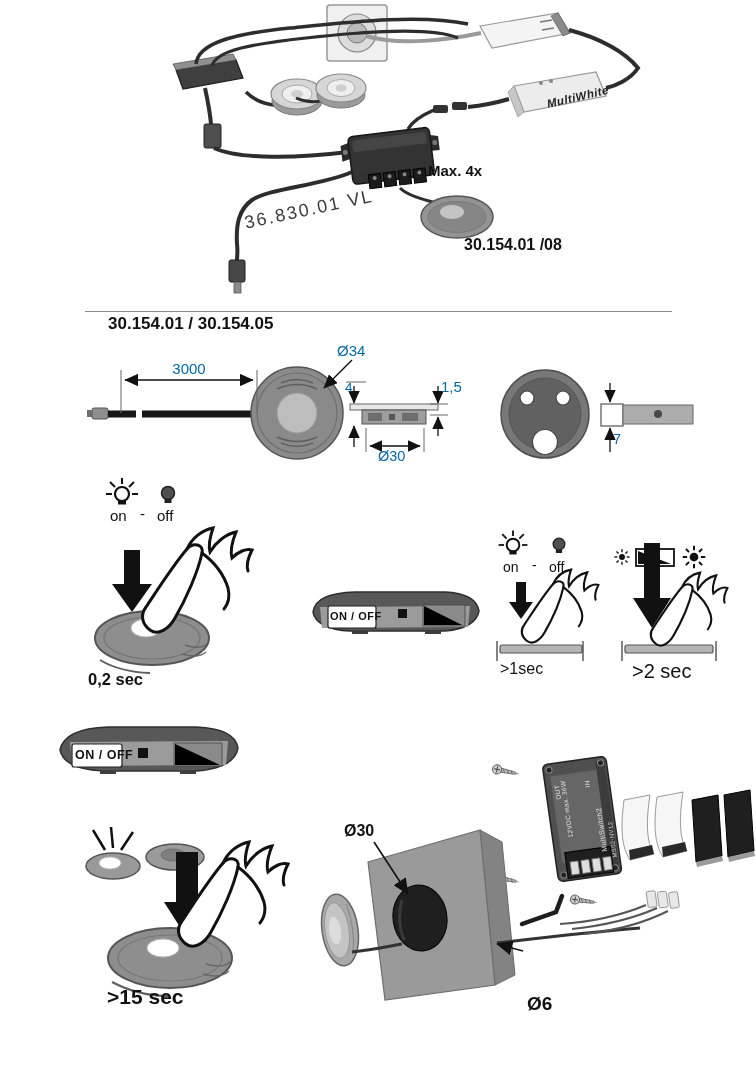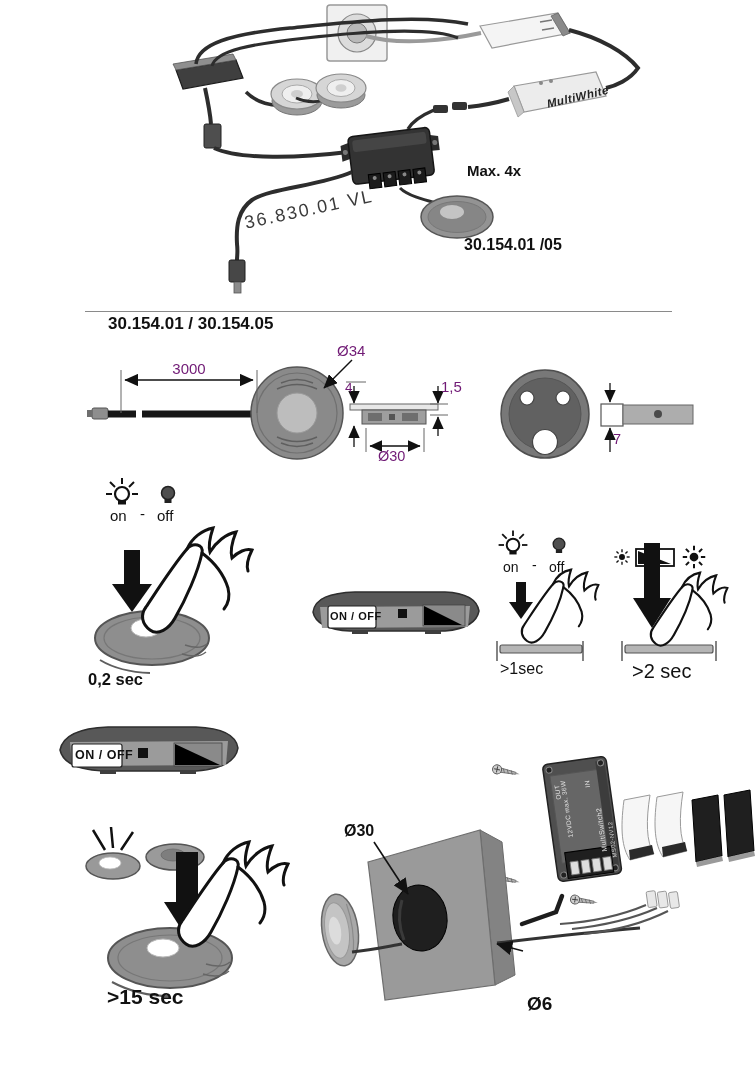--- a/index.html
+++ b/index.html
@@ -1,21 +1,21 @@
 <!DOCTYPE html>
 <html><head>
 <meta charset="utf-8">
 <style>
   html,body{margin:0;padding:0;background:#fff;}
   .page{position:relative;width:756px;height:1080px;background:#ffffff;
         font-family:"Liberation Sans",sans-serif;overflow:hidden;color:#111;}
   .gfx{position:absolute;left:0;top:0;}
   .txt{position:absolute;white-space:nowrap;line-height:1;color:#111;}
   .b{font-weight:700;}
-  .dim{font-size:14px;color:#701a75;}
+  .dim{font-size:14px;color:#0369a1;}
   .part{font-weight:700;font-size:15.5px;}
   .rot{transform-origin:left top;}
   .divider{position:absolute;left:85px;top:311px;width:587px;height:1px;background:#8a8a8a;}
   .tiny{font-size:6.5px;color:#e2e2e2;letter-spacing:.4px;transform-origin:left top;}
 </style>
 </head>
 <body>
 
 <div class="page">
 
@@ -346,23 +346,23 @@
       <rect x="659" y="892" width="9" height="16" rx="1.5" fill="#e8e8e8" stroke="#888" stroke-width="0.8"></rect>
       <rect x="670" y="894" width="9" height="16" rx="1.5" fill="#e8e8e8" stroke="#888" stroke-width="0.8"></rect>
     </g>
     <path d="M646,905 C620,916 590,922 560,924 M657,908 C630,920 600,926 572,929 M668,911 C642,924 612,931 584,934" fill="none" stroke="#555" stroke-width="2"></path>
 
     <line x1="374" y1="842" x2="408" y2="894" stroke="#111" stroke-width="1.6" marker-end="url(#arr)"></line>
     <line x1="523" y1="951" x2="497" y2="944" stroke="#111" stroke-width="1.6" marker-end="url(#arr)"></line>
   </g>
 </svg>
 
-<div class="txt part" style="left:428px;top:163px;font-size:15px;margin-left:39px;">Max. 4x</div>
+<div class="txt part" style="left:428px;top:163px;font-size:15px;">Max. 4x</div>
 <div class="txt rot" style="left:243px;top:214px;font-size:18px;color:#3a3a3a;letter-spacing:2px;transform:rotate(-12deg);">36.830.01  VL</div>
-<div class="txt part" style="left:464px;top:237px;font-size:16px;">30.154.01 /05</div>
+<div class="txt part" style="left:464px;top:237px;font-size:16px;">30.154.01 /08</div>
 <div class="txt rot" style="left:546px;top:99px;font-size:11.5px;font-weight:700;font-style:italic;color:#222;transform:rotate(-13deg);letter-spacing:.5px;">MultiWhite</div>
 
 <div class="divider"></div>
 <div class="txt b" style="left:84px;top:315px;font-size:17px;margin-left:24px;">30.154.01 / 30.154.05</div>
 
 <div class="txt dim" style="left:159px;top:361px;width:60px;text-align:center;font-size:15px;">3000</div>
 <div class="txt dim" style="left:337px;top:343px;font-size:15px;">Ø34</div>
 <div class="txt dim" style="left:345px;top:381px;font-size:13.5px;">4</div>
 <div class="txt dim" style="left:441px;top:379px;font-size:15px;">1,5</div>
 <div class="txt dim" style="left:378px;top:449px;font-size:14.5px;">Ø30</div>

